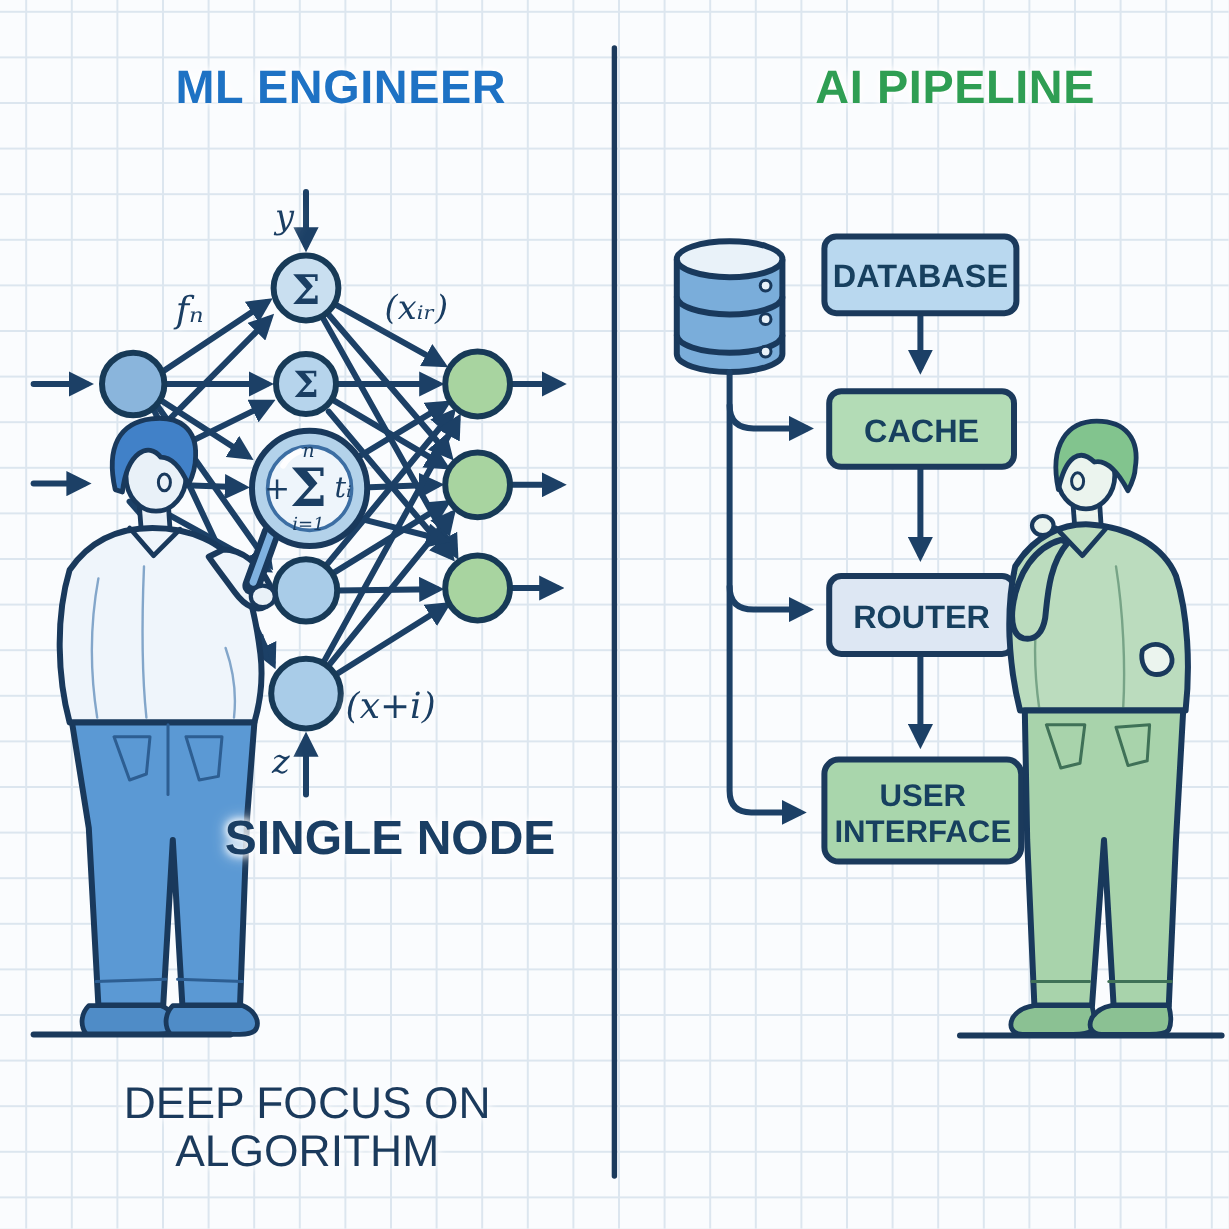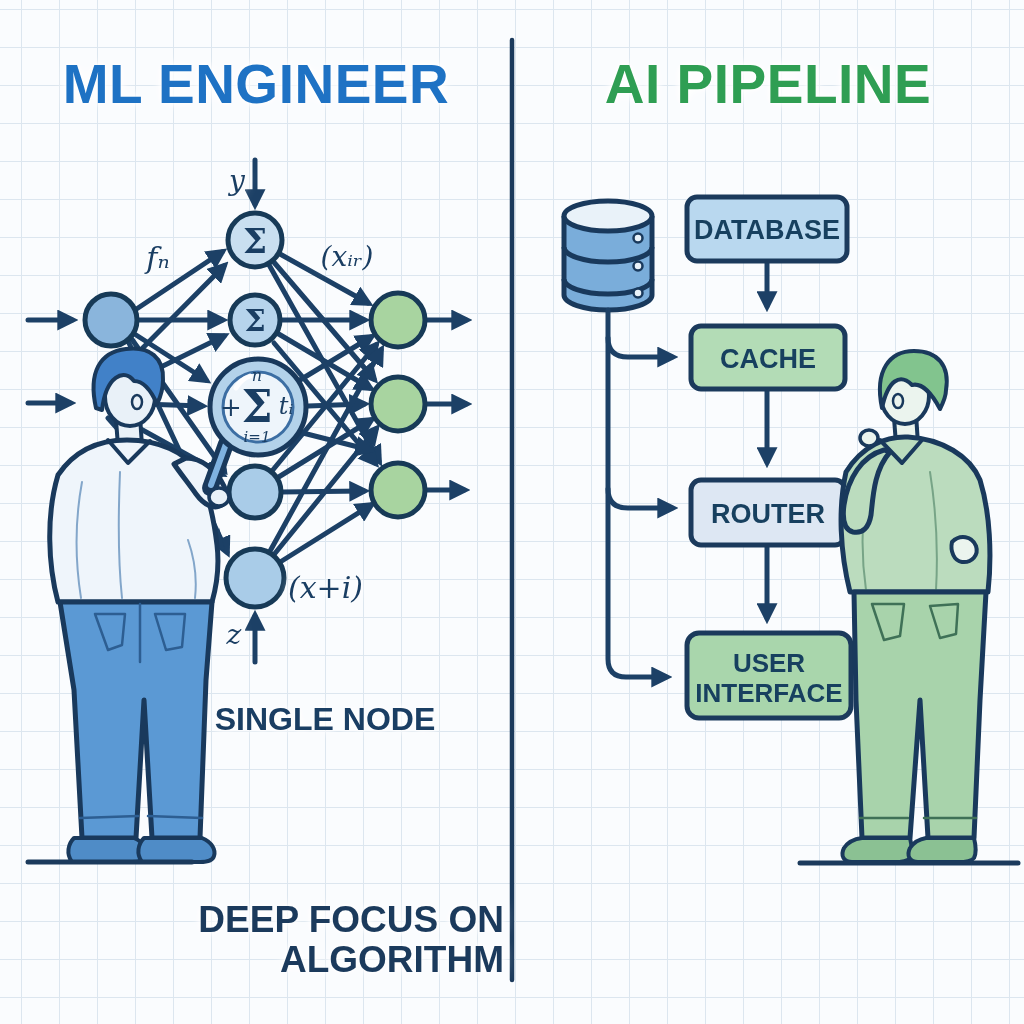--- a/index.html
+++ b/index.html
@@ -8,27 +8,27 @@
     background-color:#fafcfe;
     background-image:
       linear-gradient(#dce6ef 1.5px, transparent 1.5px),
       linear-gradient(90deg, #dce6ef 1.5px, transparent 1.5px);
     background-size:38px 38px;
     background-position:21px 9px;
     font-family:"Liberation Sans",sans-serif;
   }
   .halo{text-shadow:0 0 6px #ffffff,0 0 10px #ffffff,0 0 14px rgba(255,255,255,.85);}
   .title{position:absolute;top:52px;width:512px;text-align:center;
-    font-size:55px;font-weight:bold;letter-spacing:.5px;white-space:nowrap;}
+    font-size:39px;font-weight:bold;letter-spacing:.5px;white-space:nowrap;margin-left:28px;}
   .title.l{left:0;color:#1e72c4;}
   .title.r{left:512px;color:#2f9e53;}
-  .note{position:absolute;left:160px;top:701px;width:330px;text-align:center;
-    color:#1a3e63;font-size:32px;font-weight:bold;line-height:1.18;}
-  .caption{position:absolute;top:900px;width:496px;text-align:right;
-    color:#1b3a5c;font-size:37px;font-weight:bold;line-height:1.08;}
+  .note{position:absolute;left:160px;top:676px;width:330px;text-align:center;
+    color:#1a3e63;font-size:40px;font-weight:bold;line-height:1.18;}
+  .caption{position:absolute;top:900px;width:496px;text-align:center;
+    color:#1b3a5c;font-size:37px;font-weight:normal;line-height:1.08;}
   .caption.l{left:8px;}
   .caption.r{left:520px;}
   svg text{user-select:none;}
   .math{font-family:"DejaVu Serif","DejaVu Sans",serif;font-style:italic;fill:#1a3e63;}
   .sigma{font-family:"DejaVu Serif","DejaVu Sans",serif;fill:#1a3e63;font-weight:bold;}
   .boxlabel{font-family:"Liberation Sans",sans-serif;font-weight:bold;fill:#17405f;}
 </style>
 </head>
 <body>
 

